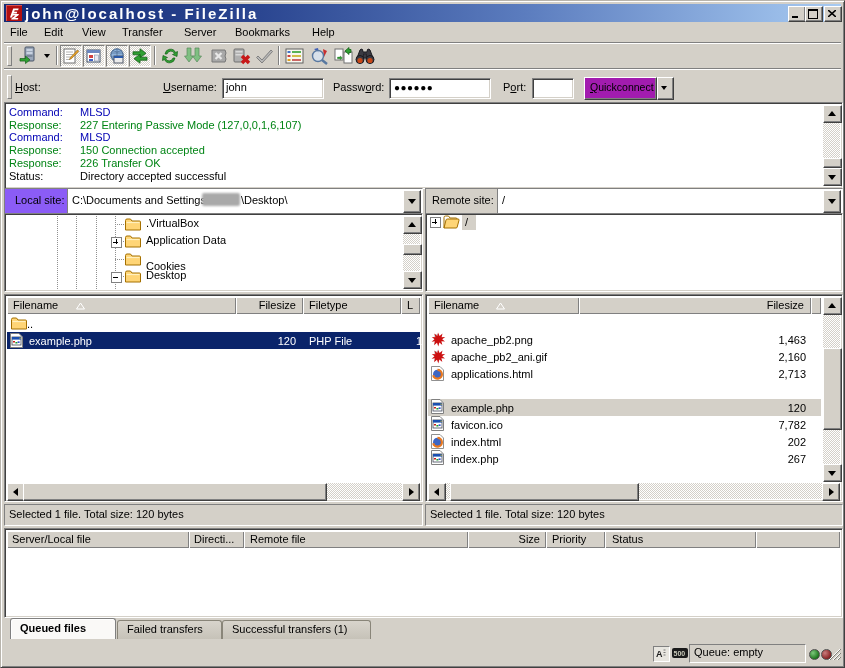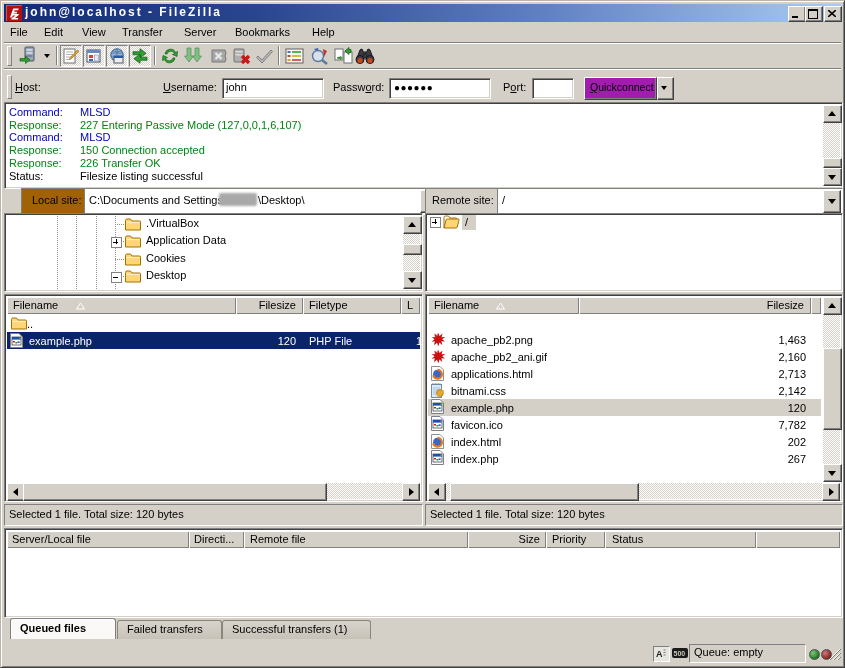--- a/index.html
+++ b/index.html
@@ -32,21 +32,21 @@
 <body>
 <div class="win"></div>
 <div class="a" style="left:4px;top:4px;width:837px;height:18px;background:linear-gradient(to right,#132B76 0%,#2A4590 30%,#5B7CBE 62%,#A8CBF2 100%);">
   <svg class="a" style="left:2px;top:1px" width="16" height="16" viewBox="0 0 16 16">
     <rect x="0" y="0" width="16" height="16" fill="#B01010"></rect>
     <rect x="0" y="0" width="16" height="1" fill="#D85050"></rect>
     <rect x="0" y="0" width="1" height="16" fill="#D85050"></rect>
     <path d="M4.5 12.5 L6.5 3.5 L12 3.5 L11.6 5.2 L8.2 5.2 L7.9 6.8 L11 6.8 L10.6 8.4 L7.5 8.4 L6.6 12.5 Z" fill="#FFFFFF" transform="skewX(-8) translate(1.2,0)"></path>
     <path d="M7 9 L13 9 L12.7 10.3 L9.6 13 L13 13 L12.6 14.5 L6 14.5 L6.3 13.2 L9.7 10.5 L6.7 10.5 Z" fill="#FFFFFF" transform="skewX(-8) translate(1.2,0)"></path>
   </svg>
-  <div class="a" style="left:21px;top:1px;font-size:12px;font-weight:bold;color:#FFFFFF;letter-spacing:2px;">john@localhost&nbsp;- FileZilla</div>
+  <div class="a" style="left:21px;top:1px;font-size:15px;font-weight:bold;color:#FFFFFF;letter-spacing:2px;">john@localhost&nbsp;- FileZilla</div>
   <div class="a raise" style="left:784px;top:2px;width:16px;height:14px;background:#D4D0C8">
       <div class="a" style="left:3px;top:9px;width:6px;height:2px;background:#000"></div>
     </div>
   <div class="a raise" style="left:801px;top:2px;width:16px;height:14px;background:#D4D0C8">
       <div class="a" style="left:2px;top:2px;width:8px;height:7px;border:1px solid #000;border-top:2px solid #000"></div>
     </div>
   <div class="a raise" style="left:820px;top:2px;width:16px;height:14px;background:#D4D0C8">
    <svg class="a" style="left:3px;top:3px" width="8" height="7" viewBox="0 0 8 7">
         <path d="M0 0 L8 7 M8 0 L0 7" stroke="#000" stroke-width="1.6"></path>
       </svg>
@@ -191,34 +191,34 @@
       <div style="position:absolute;left:73px;top:1px;color:#0000B4">MLSD</div>
     <div style="position:absolute;left:2px;top:13.7px;color:#008414">Response:</div>
       <div style="position:absolute;left:73px;top:13.7px;color:#008414">227 Entering Passive Mode (127,0,0,1,6,107)</div>
     <div style="position:absolute;left:2px;top:26.4px;color:#0000B4">Command:</div>
       <div style="position:absolute;left:73px;top:26.4px;color:#0000B4">MLSD</div>
     <div style="position:absolute;left:2px;top:39.1px;color:#008414">Response:</div>
       <div style="position:absolute;left:73px;top:39.1px;color:#008414">150 Connection accepted</div>
     <div style="position:absolute;left:2px;top:51.8px;color:#008414">Response:</div>
       <div style="position:absolute;left:73px;top:51.8px;color:#008414">226 Transfer OK</div>
     <div style="position:absolute;left:2px;top:64.5px;color:#000">Status:</div>
-      <div style="position:absolute;left:73px;top:64.5px;color:#000">Filesize listing successful</div>
+      <div style="position:absolute;left:73px;top:64.5px;color:#000">Directory accepted successful</div>
   </div>
   <div class="a" style="right:2px;top:2px;width:17px;bottom:2px;">
     <div class="a check" style="inset:0"></div>
     <div class="a raise" style="left:0;top:0;width:17px;height:16px;background:#D4D0C8">
         <div class="tri-u a" style="left:4px;top:5px"></div>
       </div>
     <div class="a raise" style="left:0;top:53px;width:17px;height:8px;background:#D4D0C8"></div>
     <div class="a raise" style="left:0;bottom:0;width:17px;height:16px;background:#D4D0C8">
         <div class="tri-d a" style="left:4px;top:6px"></div>
       </div>
   </div>
 </div>
-<div class="a sunk1" style="left:21px;top:188px;width:417px;height:25px;background:#a16207">
+<div class="a sunk1" style="left:4px;top:188px;width:417px;height:25px;background:#8b5cf6">
   <span class="a" style="left:10px;top:5px">Local site:</span>
   <div class="a" style="left:62px;top:0;right:0;bottom:0;background:#FFF;border-left:1px solid #808080">
     <span class="a" style="left:4px;top:5px;white-space:nowrap">C:\Documents and Settings</span>
     <div class="a" style="left:134px;top:4px;width:38px;height:13px;background:#A9A9A9;filter:blur(1.3px);border-radius:2px"></div>
     <span class="a" style="left:173px;top:5px;white-space:nowrap">\Desktop\</span>
     <div class="a raise" style="right:1px;top:1px;width:16px;height:21px;background:#D4D0C8">
         <div class="tri-d a" style="left:4px;top:8px"></div>
       </div>
   </div>
 </div>
@@ -252,21 +252,21 @@
       </div>
     <svg class="a" style="left:118px;top:19px" width="16" height="13" viewBox="0 0 16 13">
         <path d="M0.5 12 V2.5 Q0.5 1 2 1 H5.5 L7 3 H14.5 Q15.5 3 15.5 4 V12 Z" fill="#FFD576" stroke="#A57000" stroke-width="1"></path>
         <path d="M1.5 4.5 H14.5" stroke="#FFF0C0" stroke-width="1.2"></path>
       </svg>
     <span class="a" style="left:139px;top:18px">Application Data</span>
     <svg class="a" style="left:118px;top:37px" width="16" height="13" viewBox="0 0 16 13">
         <path d="M0.5 12 V2.5 Q0.5 1 2 1 H5.5 L7 3 H14.5 Q15.5 3 15.5 4 V12 Z" fill="#FFD576" stroke="#A57000" stroke-width="1"></path>
         <path d="M1.5 4.5 H14.5" stroke="#FFF0C0" stroke-width="1.2"></path>
       </svg>
-    <span class="a" style="left:139px;top:36px">Cookies</span>
+    <span class="a" style="left:139px;top:44px">Cookies</span>
     <div class="a" style="left:104px;top:56px;width:9px;height:9px;background:#FFF;border:1px solid #808080">
         <div class="a" style="left:1px;top:3.5px;width:5px;height:1px;background:#000"></div>
       </div>
     <svg class="a" style="left:118px;top:54px" width="16" height="13" viewBox="0 0 16 13">
         <path d="M0.5 12 V2.5 Q0.5 1 2 1 H5.5 L7 3 H14.5 Q15.5 3 15.5 4 V12 Z" fill="#FFD576" stroke="#A57000" stroke-width="1"></path>
         <path d="M1.5 4.5 H14.5" stroke="#FFF0C0" stroke-width="1.2"></path>
       </svg>
     <span class="a" style="left:139px;top:53px">Desktop</span>
   </div>
   <div class="a" style="right:2px;top:2px;width:17px;bottom:2px;">
@@ -378,32 +378,20 @@
   </div>
   <div class="row" style="left:2px;top:70px;width:393px">
     <svg class="a" style="left:3px;top:1px" width="13" height="15" viewBox="0 0 13 15">
         <path d="M0.5 0.5 H9 L12.5 4 V14.5 H0.5 Z" fill="#FFF" stroke="#909090"></path>
         <circle cx="6.5" cy="8.3" r="4.5" fill="#3C66C4"></circle>
         <path d="M6.5 3.9 a4.4 4.4 0 1 1 -4.3 5.3" fill="none" stroke="#E87820" stroke-width="2.2"></path>
       </svg>
     <span class="a" style="left:23px;top:1px">applications.html</span>
       <span class="a" style="right:15px;top:1px">2,713</span>
   </div>
-  <div class="row" style="left:2px;top:87px;width:393px">
-    <svg class="a" style="left:3px;top:1px" width="14" height="15" viewBox="0 0 14 15">
-        <rect x="0.5" y="1.5" width="10" height="13" fill="#DCE9F8" stroke="#708AA8"></rect>
-        <path d="M1.5 1.2 V0.2 M3 1.2 V0.2 M4.5 1.2 V0.2 M6 1.2 V0.2 M7.5 1.2 V0.2 M9 1.2 V0.2" stroke="#607890" stroke-width="0.7"></path>
-        <path d="M2 5 H9 M2 7 H9 M2 9 H6.5 M2 11 H6" stroke="#9AB4D0" stroke-width="0.8"></path>
-        <circle cx="9" cy="10" r="3.4" fill="#E8A828" stroke="#A87010" stroke-width="0.7"></circle>
-        <circle cx="11.6" cy="8.4" r="1.4" fill="#E8A828"></circle>
-        <circle cx="7" cy="12.6" r="1.2" fill="#E8A828"></circle>
-      </svg>
-    <span class="a" style="left:23px;top:1px">bitnami.css</span>
-      <span class="a" style="right:15px;top:1px">2,142</span>
-  </div>
   <div class="row" style="left:2px;top:104px;width:393px;background:#D4D0C8">
     <svg class="a" style="left:3px;top:0px" width="13" height="15" viewBox="0 0 13 15">
         <path d="M0.5 0.5 H9 L12.5 4 V14.5 H0.5 Z" fill="#FFFFFF" stroke="#808080"></path>
         <rect x="2" y="4" width="9" height="8" fill="#FFFFFF" stroke="#404858" stroke-width="0.8"></rect>
         <rect x="2" y="4" width="9" height="2.6" fill="#1A4FB0"></rect>
         <rect x="9.6" y="4.6" width="1" height="1.2" fill="#FFD000"></rect>
         <rect x="3" y="8" width="2" height="1.5" fill="#C82018"></rect>
         <rect x="5.4" y="9" width="2" height="1.5" fill="#18A028"></rect>
         <rect x="7.6" y="8.4" width="2" height="1.5" fill="#2040C8"></rect>
       </svg>

